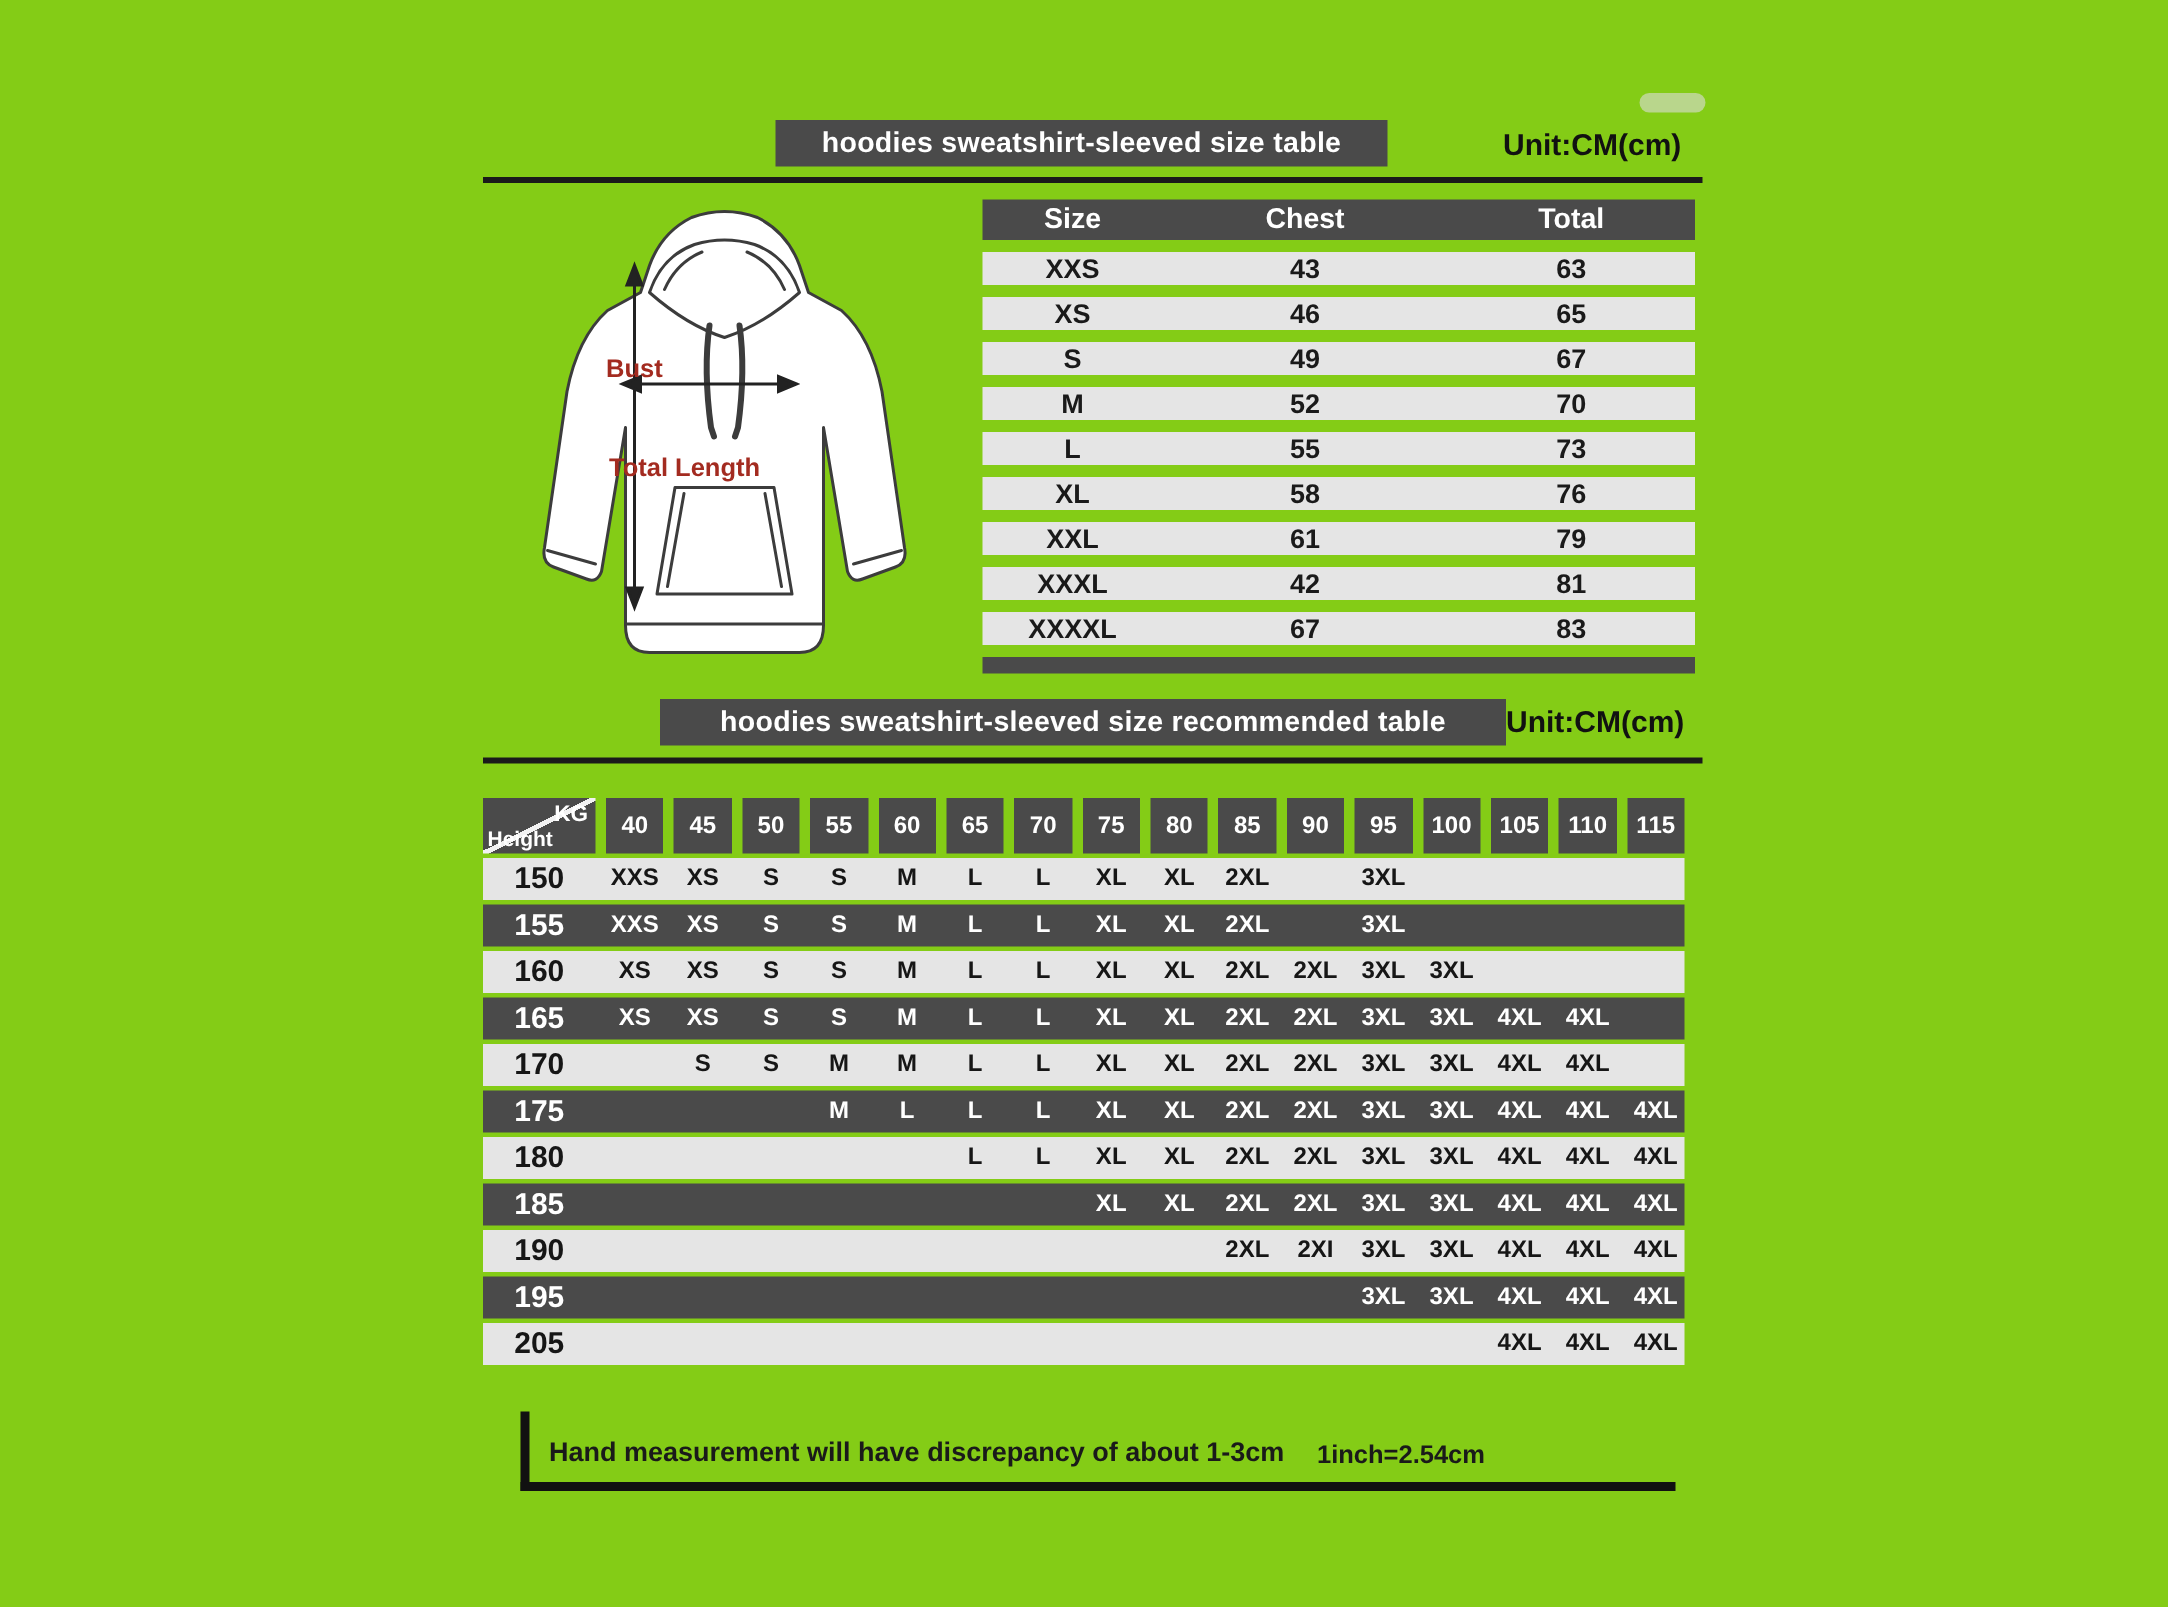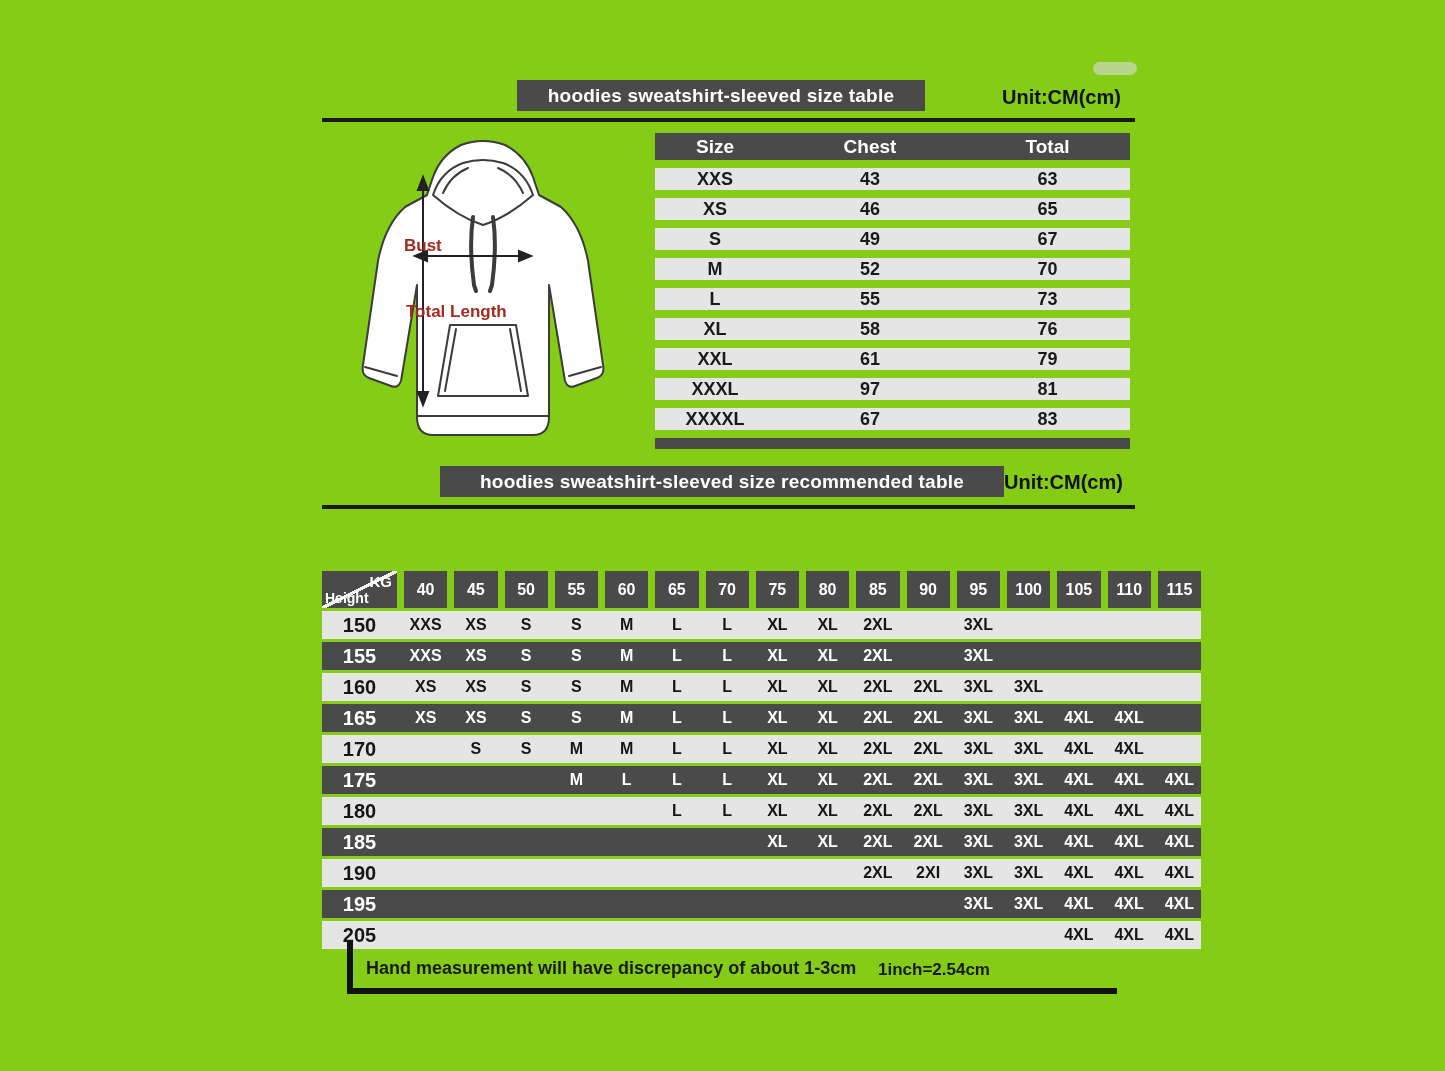--- a/index.html
+++ b/index.html
@@ -28,21 +28,21 @@
   .st-row div{text-align:center;}
   .st-bottombar{margin-top:8px;height:11px;background:#4a4a4a;}
 
   
   .hoodie{left:323px;top:133px;}
   .redlabel{position:absolute;color:#a32b20;font-weight:bold;font-size:17px;white-space:nowrap;}
   .bust{left:404px;top:236px;}
   .tlen{left:406px;top:302px;}
 
   
-  .rec-table{left:322px;top:532px;width:879px;margin-top:39px;}
+  .rec-table{left:322px;top:532px;width:801px;}
   .rec-grid{display:grid;grid-template-columns:75px repeat(16,1fr);column-gap:7px;}
   .rec-headrow{height:37px;}
   .rec-corner{position:relative;
       background:linear-gradient(to bottom right,#4a4a4a 47.5%,#f2f2f2 47.5%,#f2f2f2 52.5%,#4a4a4a 52.5%);
       color:#fff;font-weight:bold;}
   .rec-corner .kg{position:absolute;top:2px;right:5px;font-size:15px;}
   .rec-corner .hg{position:absolute;bottom:2px;left:3px;font-size:14px;}
   .rec-headcell{background:#4a4a4a;color:#ffffff;font-size:16px;font-weight:bold;
       display:flex;align-items:center;justify-content:center;}
   .rec-row{height:28px;margin-top:3px;align-items:center;font-weight:bold;font-size:16px;}
@@ -143,21 +143,21 @@
           <div>58</div>
           <div>76</div>
         </div>
         <div class="st-grid st-row">
           <div>XXL</div>
           <div>61</div>
           <div>79</div>
         </div>
         <div class="st-grid st-row">
           <div>XXXL</div>
-          <div>97</div>
+          <div>42</div>
           <div>81</div>
         </div>
         <div class="st-grid st-row">
           <div>XXXXL</div>
           <div>67</div>
           <div>83</div>
         </div>
       </div>
     <div class="st-bottombar"></div>
   </div>

